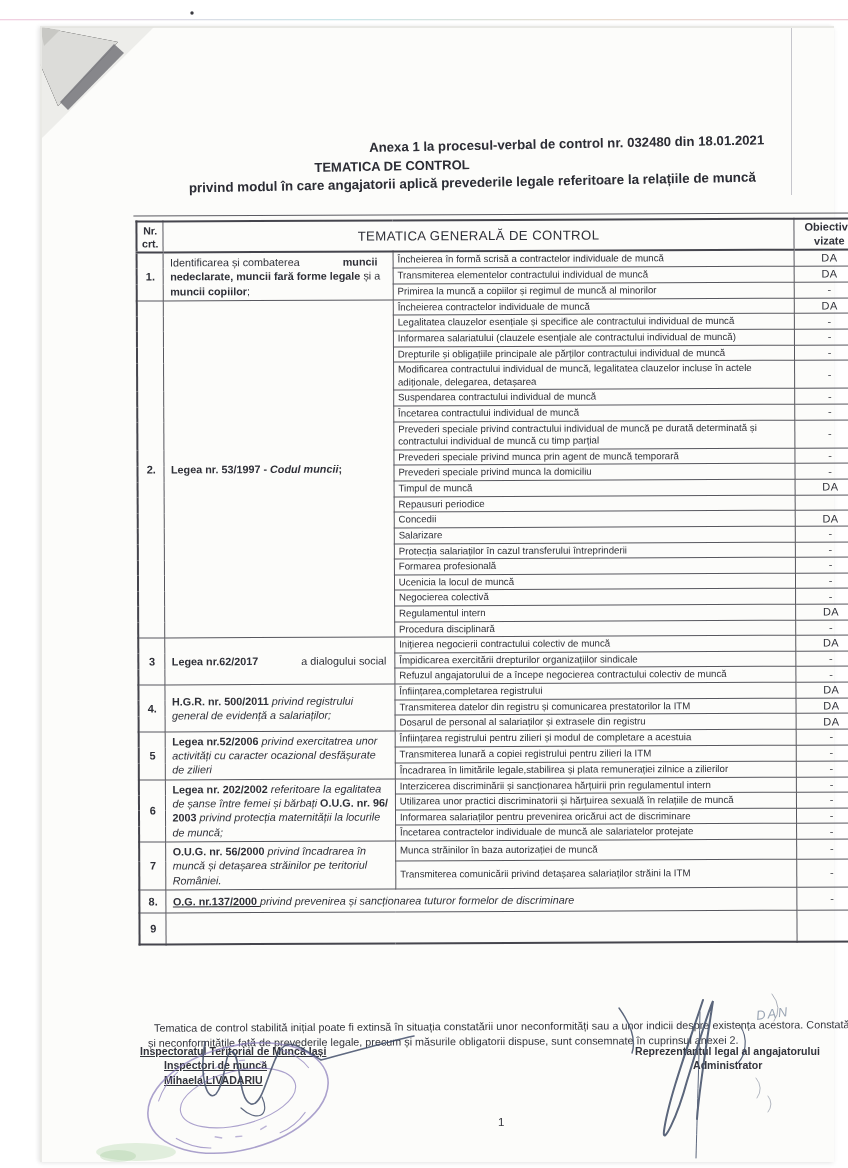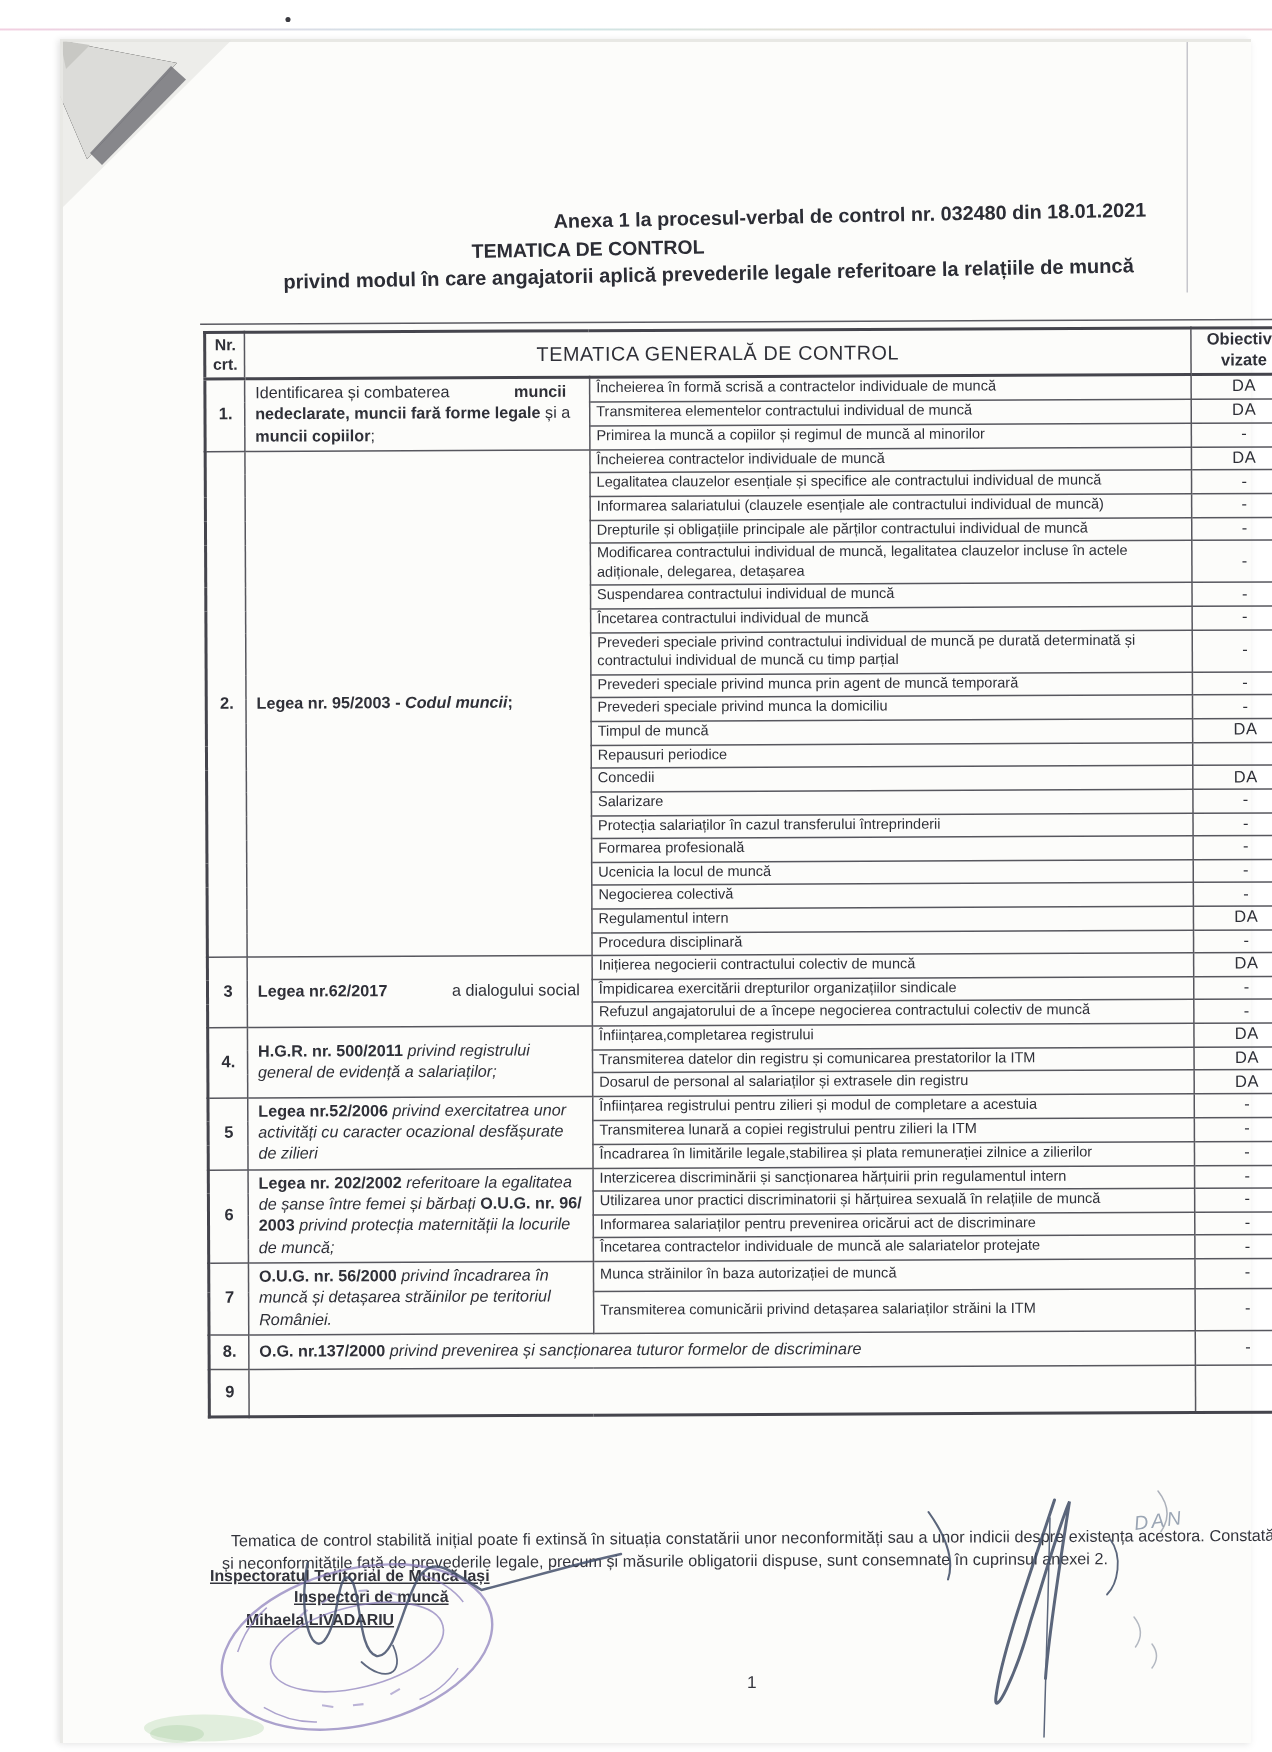--- a/index.html
+++ b/index.html
@@ -23,21 +23,21 @@
   td.nr{font-size:11px;font-weight:bold;text-align:center;padding:1px 1px;}
   td.label{font-size:10.8px;line-height:1.32;padding:2px 4px 2px 6px;}
   td.sub{font-size:9.7px;line-height:1.3;padding:1px 3px 1px 4px;}
   td.val{font-size:11px;text-align:center;letter-spacing:.4px;padding:1px 2px;}
   thead th{border-bottom:2px solid #45454d;}
   .footer-par{position:absolute;left:108px;top:982px;width:716px;font-size:10.8px;line-height:1.42;
     text-align:justify;text-indent:6px;transform:rotate(-0.3deg);color:#33343c;}
   .sig{position:absolute;font-size:10.6px;font-weight:bold;color:#33343c;}
   .sig div{line-height:1.35;}
   .sig-left{left:100px;top:1018px;text-decoration:underline;}
-  .sig-left .s2{margin-left:32px;padding-left:24px;}
+  .sig-left .s2{padding-left:24px;}
   .sig-left .s3{margin-left:24px;}
   .sig-right{left:595px;top:1018px;}
   .sig-right .s2{margin-left:58px;}
   .pageno{position:absolute;left:458px;top:1090px;font-size:11.5px;color:#33343c;}
   .hand-note{position:absolute;left:716px;top:980px;font-size:13px;font-style:italic;
     color:#5a6c86;opacity:.6;transform:rotate(-7deg);letter-spacing:2px;}
   svg.overlay{position:absolute;left:0;top:0;pointer-events:none;z-index:5;}
 </style>
 </head>
 <body>
@@ -76,21 +76,21 @@
           <tr>
             <td class="sub">Transmiterea elementelor contractului individual de muncă</td>
             <td class="val">DA</td>
           </tr>
           <tr>
             <td class="sub">Primirea la muncă a copiilor și regimul de muncă al minorilor</td>
             <td class="val">-</td>
           </tr>
           <tr>
             <td class="nr" rowspan="20">2.</td>
-            <td class="label" rowspan="20"><span style="font-weight: bold;">Legea nr. 95/2003 - </span><span style="font-weight: bold; font-style: italic;">Codul muncii</span><span style="font-weight: bold;">;</span></td>
+            <td class="label" rowspan="20"><span style="font-weight: bold;">Legea nr. 53/1997 - </span><span style="font-weight: bold; font-style: italic;">Codul muncii</span><span style="font-weight: bold;">;</span></td>
             <td class="sub">Încheierea contractelor individuale de muncă</td>
             <td class="val">DA</td>
           </tr>
           <tr>
             <td class="sub">Legalitatea clauzelor esențiale și specifice ale contractului individual de muncă</td>
             <td class="val">-</td>
           </tr>
           <tr>
             <td class="sub">Informarea salariatului (clauzele esențiale ale contractului individual de muncă)</td>
             <td class="val">-</td>
@@ -228,40 +228,44 @@
             <td class="label" rowspan="2"><span style="font-weight: bold;">O.U.G. nr. 56/2000 </span><span style="font-style: italic;">privind încadrarea în muncă și detașarea străinilor pe teritoriul României.</span></td>
             <td class="sub">Munca străinilor în baza autorizației de muncă</td>
             <td class="val">-</td>
           </tr>
           <tr style="height: 28px;">
             <td class="sub">Transmiterea comunicării privind detașarea salariaților străini la ITM</td>
             <td class="val">-</td>
           </tr>
           <tr style="height: 23px;">
             <td class="nr" rowspan="1">8.</td>
-            <td class="label" rowspan="1" colspan="2"><span style="font-weight: bold;">O.G. nr.137/2000 </span><span style="font-style: italic;">privind prevenirea și sancționarea tuturor formelor de discriminare</span></td>
+            <td class="label" rowspan="1" colspan="2"><span style="font-weight: bold; text-decoration: underline;">O.G. nr.137/2000 </span><span style="font-style: italic;">privind prevenirea și sancționarea tuturor formelor de discriminare</span></td>
             <td class="val">-</td>
           </tr>
           <tr style="height: 32px;">
             <td class="nr" rowspan="1">9</td>
             <td class="label" rowspan="1" colspan="2"></td>
             <td class="val"></td>
           </tr>
         </tbody>
     </table>
   </div>
 
   <p class="footer-par">Tematica de control stabilită inițial poate fi extinsă în situația constatării unor neconformități sau a unor indicii despre existența acestora. Constatările și neconformitățile față de prevederile legale, precum și măsurile obligatorii dispuse, sunt consemnate în cuprinsul anexei 2.</p>
 
   <div class="sig sig-left">
     <div class="s1">Inspectoratul Teritorial de Muncă Iași</div>
     <div class="s2">Inspectori de muncă</div>
     <div class="s3">Mihaela LIVADARIU</div>
   </div>
 
+  <div class="sig sig-right">
+    <div class="s1">Reprezentantul legal al angajatorului</div>
+    <div class="s2">Administrator</div>
+  </div>
 
   <div class="hand-note">DAN</div>
   <div class="pageno">1</div>
 </div>
 
 <svg class="overlay" width="848" height="1168" viewBox="0 0 848 1168">
   <defs>
     <linearGradient id="scanline" x1="0" y1="0" x2="1" y2="0">
       <stop offset="0" stop-color="#e8a8c8"></stop>
         <stop offset="0.4" stop-color="#9fd2d8"></stop>

